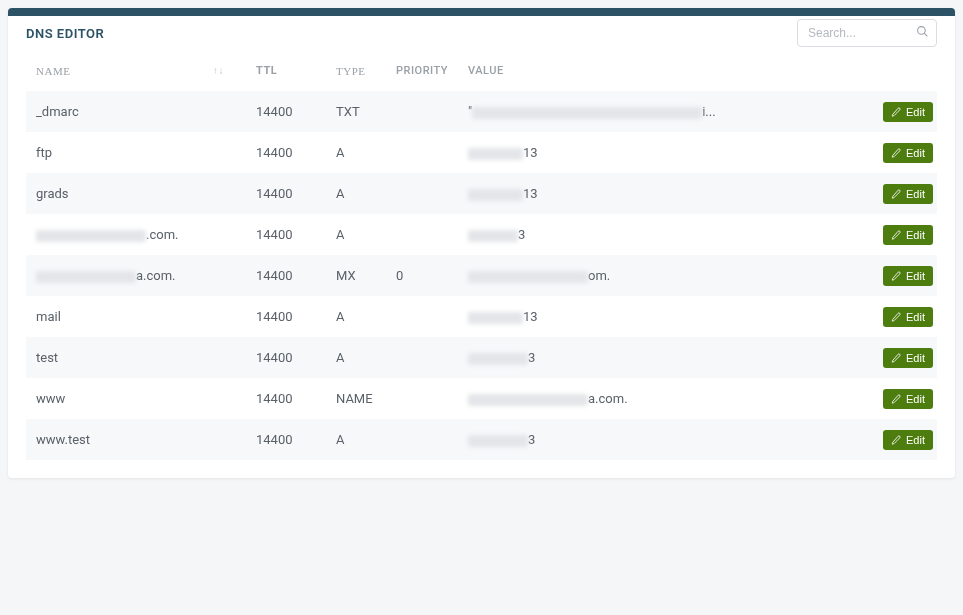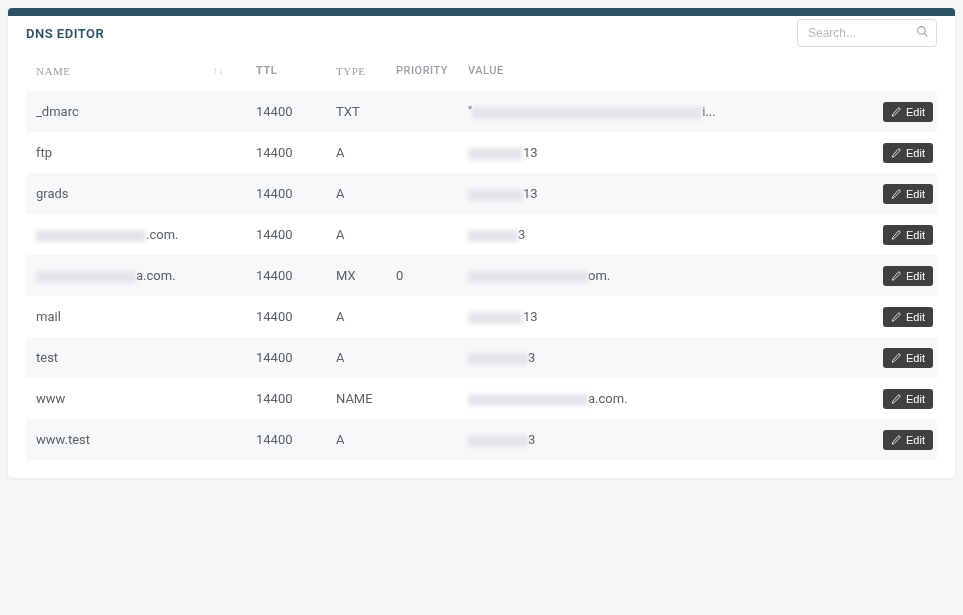--- a/index.html
+++ b/index.html
@@ -111,21 +111,21 @@
       vertical-align: middle;
     }
     tbody td.col-action {
       text-align: right;
       padding-right: 4px;
     }
     .edit-btn {
       display: inline-flex;
       align-items: center;
       gap: 5px;
-      background: #404040;
+      background: #4d7c0f;
       color: #fff;
       border: none;
       border-radius: 3px;
       padding: 4px 8px;
       font-size: 11px;
       cursor: pointer;
     }
     .edit-btn svg {
       width: 10px;
       height: 10px;

